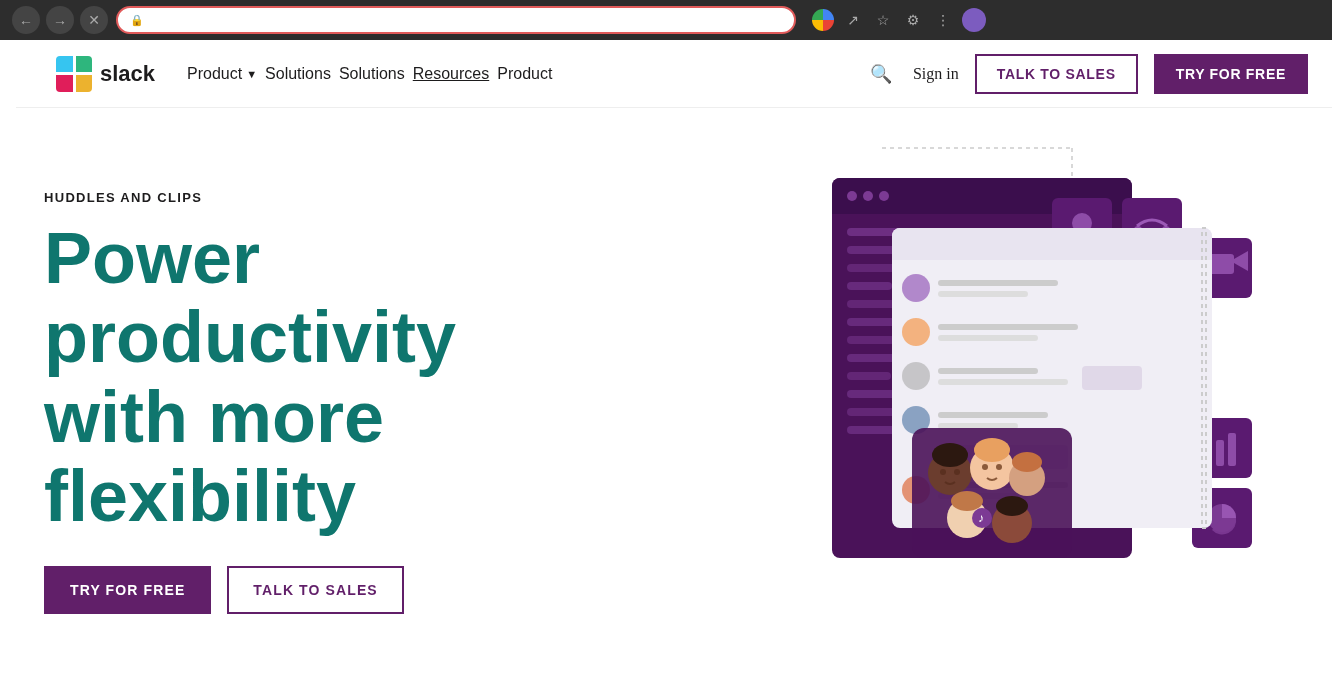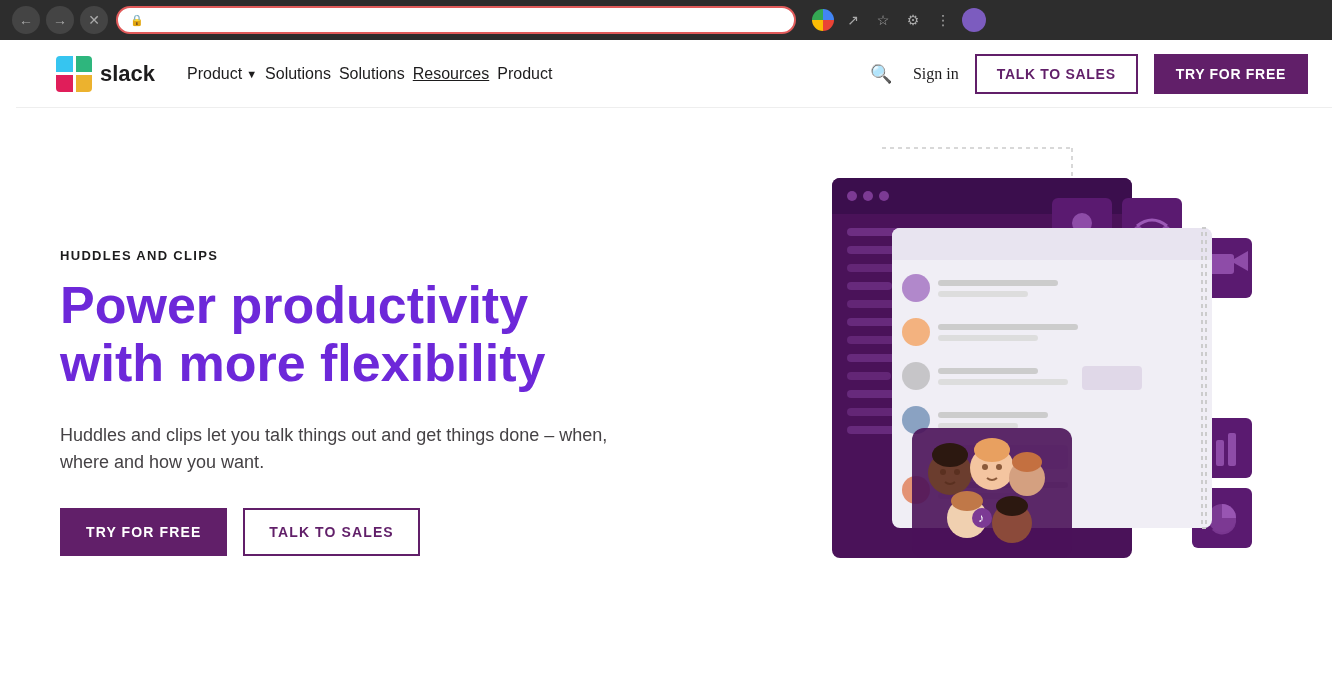--- a/index.html
+++ b/index.html
@@ -162,40 +162,40 @@
       letter-spacing: 0.05em;
       text-transform: uppercase;
     }
 
     
     .hero {
       display: flex;
       width: 100%;
       height: calc(696px - 40px - 68px);
       align-items: center;
-      padding: 0 60px;
+      padding: 0 44px;
       position: relative;
       overflow: hidden;
     }
     .hero-content {
       max-width: 560px;
       flex-shrink: 0;
     }
     .hero-tag {
       font-size: 13px;
       font-weight: 700;
       color: #1d1c1d;
       letter-spacing: 0.1em;
       text-transform: uppercase;
       margin-bottom: 14px;
     }
     .hero-title {
-      font-size: 52px;
+      font-size: 72px;
       font-weight: 900;
-      color: #6d28d9;
+      color: #0f766e;
       line-height: 1.1;
       margin-bottom: 30px;
     }
     .hero-desc {
       font-size: 18px;
       color: #454245;
       line-height: 1.5;
       margin-bottom: 32px;
     }
     .hero-buttons {
@@ -308,21 +308,20 @@
     <a class="sign-in-link" href="#">Sign in</a>
     <button class="btn-outline">TALK TO SALES</button>
     <button class="btn-filled">TRY FOR FREE</button>
   </div>
 </nav>
 
 <section class="hero">
   <div class="hero-content">
     <p class="hero-tag">HUDDLES AND CLIPS</p>
     <h1 class="hero-title">Power productivity with more flexibility</h1>
-    <p class="hero-desc">Huddles and clips let you talk things out and get things done – when, where and how you want.</p>
     <div class="hero-buttons">
       <button class="btn-hero-filled">TRY FOR FREE</button>
       <button class="btn-hero-outline">TALK TO SALES</button>
     </div>
   </div>
 
   <div class="hero-illustration">
     <svg width="580" height="560" viewBox="0 0 580 560" xmlns="http://www.w3.org/2000/svg">
 
       <line x1="110" y1="50" x2="300" y2="50" stroke="#ccc" stroke-width="1.5" stroke-dasharray="4,4"></line>

